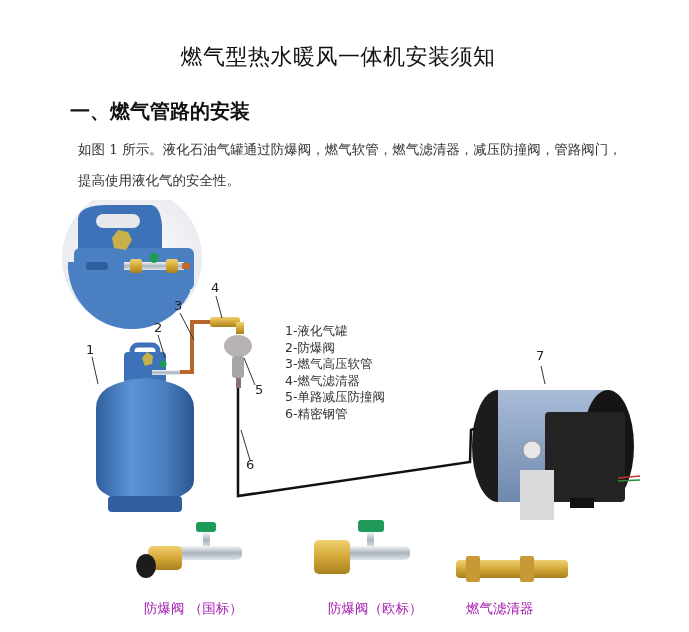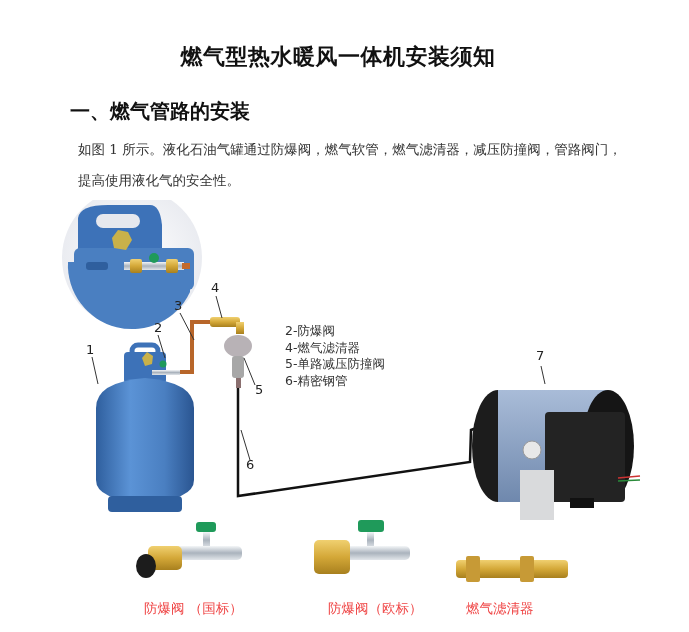--- a/index.html
+++ b/index.html
@@ -1,25 +1,25 @@
 <!DOCTYPE html>
 <html><head>
 <meta charset="utf-8">
 <style>
   html,body{margin:0;padding:0;background:#ffffff;}
   body{width:689px;height:632px;position:relative;overflow:hidden;font-family:"DejaVu Serif","Liberation Serif",serif;color:#222;}
-  .doc-title{position:absolute;left:0;top:42px;width:676px;text-align:center;font-family:"DejaVu Sans","Liberation Sans",sans-serif;font-weight:bold;font-size:22px;color:#111;letter-spacing:0.5px;}
+  .doc-title{position:absolute;left:0;top:42px;width:676px;text-align:center;font-family:"DejaVu Sans","Liberation Sans",sans-serif;font-weight:normal;font-size:22px;color:#111;letter-spacing:0.5px;}
   .section-heading{position:absolute;left:70px;top:98px;font-family:"DejaVu Sans","Liberation Sans",sans-serif;font-weight:bold;font-size:20px;color:#111;}
   .intro{position:absolute;left:70px;top:130px;width:570px;font-size:13.5px;line-height:23px;color:#333;}
   .intro p{margin:8px;}
   .figure{position:absolute;left:0;top:200px;width:689px;height:432px;}
   .legend{position:absolute;left:285px;top:323px;font-family:"DejaVu Sans","Liberation Sans",sans-serif;font-size:12.5px;line-height:16.5px;color:#333;}
   .legend div{white-space:nowrap;}
   .callout{position:absolute;font-family:"DejaVu Sans","Liberation Sans",sans-serif;font-size:13px;color:#222;}
-  .caption{position:absolute;top:600px;font-size:13.5px;color:#ef4444;white-space:nowrap;}
+  .caption{position:absolute;top:600px;font-size:13.5px;color:#a21caf;white-space:nowrap;}
 </style>
 </head>
 <body>
 
 <div class="doc-title">燃气型热水暖风一体机安装须知</div>
 <div class="section-heading">一、燃气管路的安装</div>
 <div class="intro">
   <p>如图 1 所示。液化石油气罐通过防爆阀，燃气软管，燃气滤清器，减压防撞阀，管路阀门，</p>
   <p>提高使用液化气的安全性。</p>
 </div>
@@ -136,21 +136,23 @@
 
 <div class="callout" style="left:86px;top:342px;">1</div>
 <div class="callout" style="left:154px;top:320px;">2</div>
 <div class="callout" style="left:174px;top:298px;">3</div>
 <div class="callout" style="left:211px;top:280px;">4</div>
 <div class="callout" style="left:255px;top:382px;">5</div>
 <div class="callout" style="left:246px;top:457px;">6</div>
 <div class="callout" style="left:536px;top:348px;">7</div>
 
 <div class="legend">
+  <div>1-液化气罐</div>
   <div>2-防爆阀</div>
+  <div>3-燃气高压软管</div>
   <div>4-燃气滤清器</div>
   <div>5-单路减压防撞阀</div>
   <div>6-精密钢管</div>
 </div>
 
 <div class="caption" style="left:144px;">防爆阀 （国标）</div>
 <div class="caption" style="left:320px;margin-left:8px;">防爆阀（欧标）</div>
 <div class="caption" style="left:466px;">燃气滤清器</div>
 
 </body></html>

